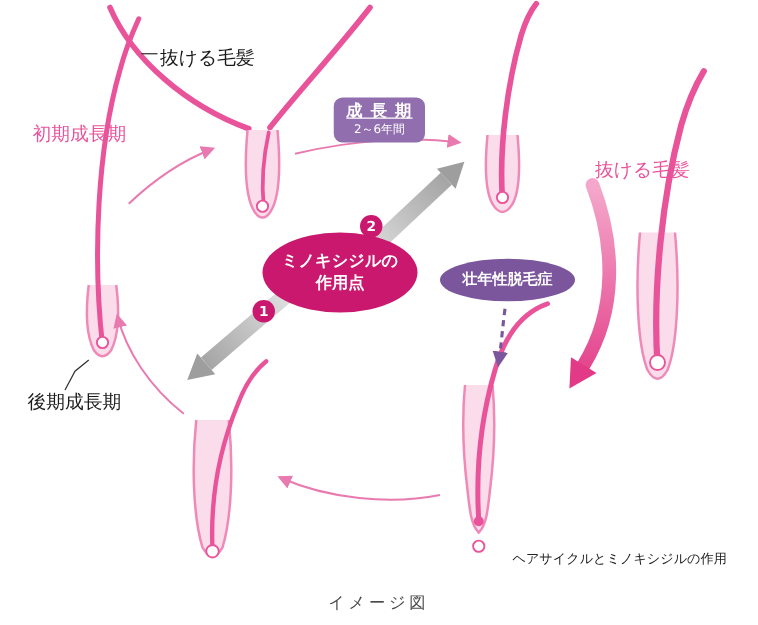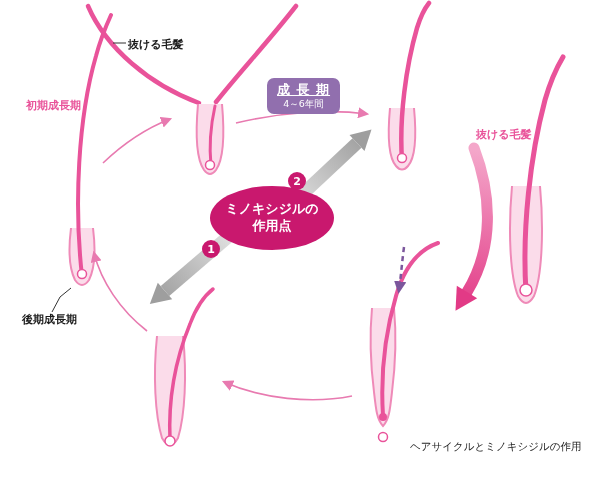--- a/index.html
+++ b/index.html
@@ -1,21 +1,21 @@
 <!DOCTYPE html>
 <html><head>
 <meta charset="utf-8">
 <style>
   html,body{margin:0;padding:0;background:#fff;}
   .stage{
     position:relative;width:606px;height:500px;background:#ffffff;overflow:hidden;
     font-family:"DejaVu Sans","Liberation Sans",sans-serif;
   }
   .stage svg{position:absolute;left:0;top:0;}
-  .lbl{position:absolute;font-size:11px;font-weight:bold;color:#1a1a1a;white-space:nowrap;}
+  .lbl{position:absolute;font-size:15px;font-weight:normal;color:#1a1a1a;white-space:nowrap;}
   .lbl.pink{color:#e9539a;}
   .phase-box{
     position:absolute;background:#916fae;color:#fff;border-radius:7px;
     text-align:center;padding:4px 10px;line-height:1.25;white-space:nowrap;
   }
   .phase-name{display:block;font-size:13px;font-weight:bold;letter-spacing:1px;text-decoration:underline;}
   .phase-duration{display:block;font-size:9.5px;}
   .ellipse{
     position:absolute;border-radius:50%;color:#fff;display:flex;flex-direction:column;
     align-items:center;justify-content:center;font-weight:bold;text-align:center;line-height:1.3;font-family:Liberation Serif, serif;
@@ -130,26 +130,30 @@
     <path d="M 52,312 L 60,297 L 71,288" stroke="#333333" stroke-width="1" fill="none"></path>
   </svg>
 
   <div class="lbl falling-label">抜ける毛髪</div>
   <div class="lbl pink early-label">初期成長期</div>
   <div class="lbl pink late-label">抜ける毛髪</div>
   <div class="lbl newhair-label">後期成長期</div>
 
   <div class="phase-box growth-box">
     <span class="phase-name">成 長 期</span>
-    <span class="phase-duration">4～6年間</span>
+    <span class="phase-duration">2～6年間</span>
   </div>
 
   <div class="ellipse minoxidil">
     <span>ミノキシジルの</span>
     <span>作用点</span>
   </div>
+  <div class="ellipse baldness">
+    <span>壮年性脱毛症</span>
+  </div>
 
   <div class="badge one">1</div>
   <div class="badge two">2</div>
 
   <div class="caption-note">ヘアサイクルとミノキシジルの作用</div>
+  <div class="image-note">イメージ図</div>
 
 </div>
 
 </body></html>

